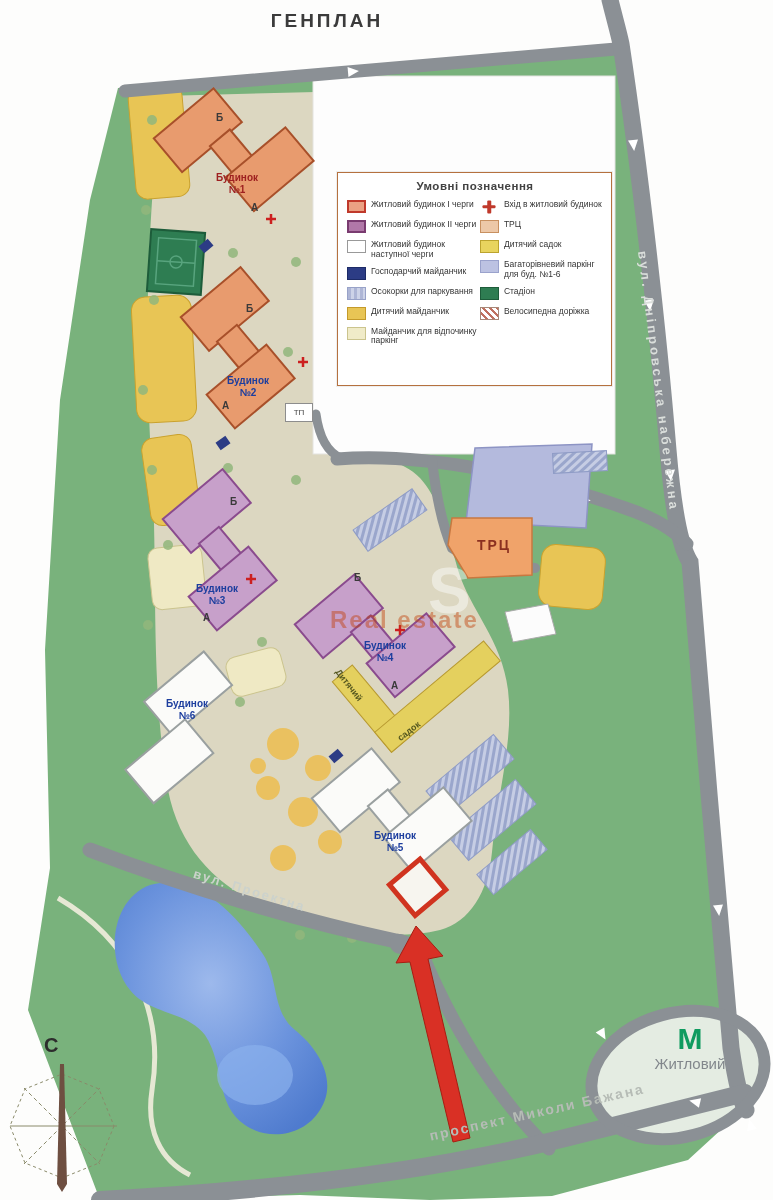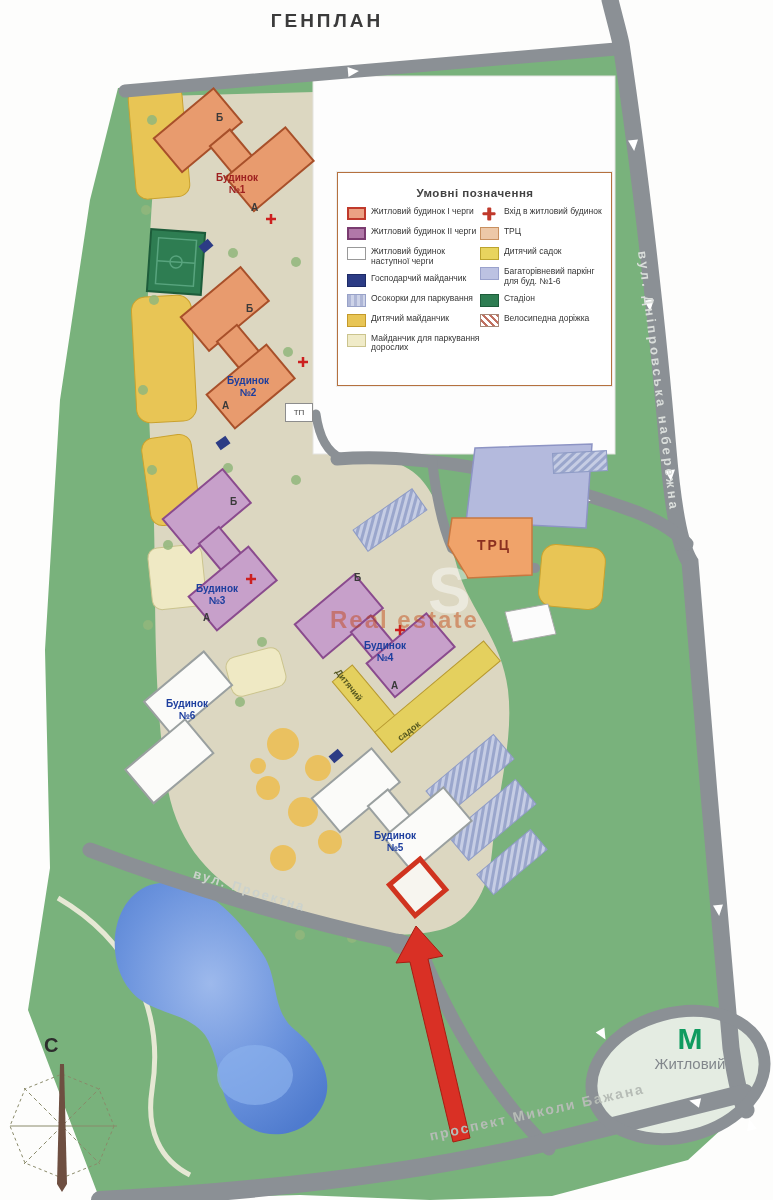--- a/index.html
+++ b/index.html
@@ -6,21 +6,21 @@
   #stage{position:relative;width:773px;height:1200px;background:#fdfdfc;overflow:hidden;
          font-family:"Liberation Sans",sans-serif;}
   #stage svg{position:absolute;left:0;top:0;}
   .abs{position:absolute;}
   .lbl{position:absolute;font-weight:bold;white-space:nowrap;}
   
   .map-title{left:212px;top:10px;width:230px;text-align:center;font-size:19px;
              letter-spacing:3px;color:#3b3b3b;}
   
   .legend{left:337px;top:172px;width:275px;height:214px;background:#fff;
-          border:1px solid #b5713f;box-shadow:0 0 0 1px #eee;padding:14px 8px 4px 9px;
+          border:1px solid #b5713f;box-shadow:0 0 0 1px #eee;padding:7px 8px 4px 9px;
           box-sizing:border-box;z-index:3;}
   .legend-title{text-align:center;font-weight:bold;font-size:11.5px;color:#424242;
                 margin-bottom:8px;letter-spacing:.5px;}
   .legend-cols{display:flex;}
   .legend-col{flex:1.08;}
   .legend-col.right{flex:1;}
   .li{display:flex;align-items:flex-start;margin-bottom:7px;}
   .sw{width:19px;height:13px;flex:0 0 19px;margin-right:5px;box-sizing:border-box;}
   .lt{font-size:8.5px;line-height:1.15;color:#333;}
   .sw-phase1{background:#eba183;border:2px solid #c0392b;}
@@ -287,21 +287,21 @@
       <div class="li">
         <span class="sw sw-parking"></span>
         <span class="lt">Осокорки для паркування</span>
       </div>
       <div class="li">
         <span class="sw sw-playground"></span>
         <span class="lt">Дитячий майданчик</span>
       </div>
       <div class="li">
         <span class="sw sw-rest"></span>
-        <span class="lt">Майданчик для паркування дорослих</span>
+        <span class="lt">Майданчик для відпочинку паркінг</span>
       </div>
     </div>
     <div class="legend-col right">
       <div class="li">
         <span class="cross-icon"></span>
         <span class="lt">Вхід в житловий будинок</span>
       </div>
       <div class="li">
         <span class="sw sw-mall"></span>
         <span class="lt">ТРЦ</span>

